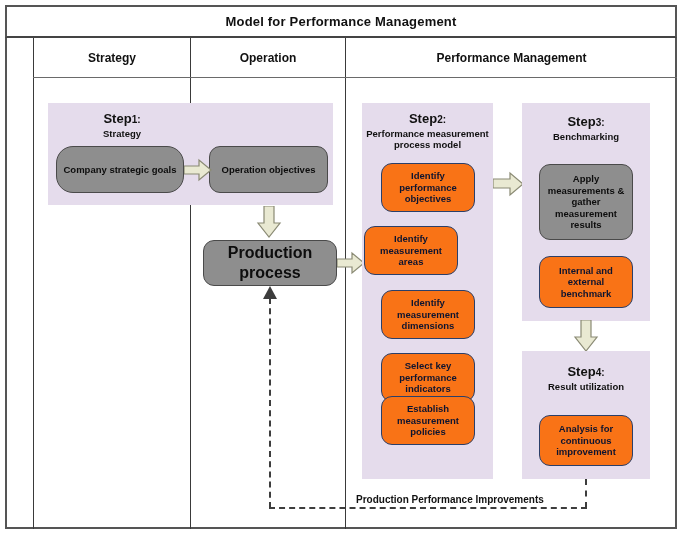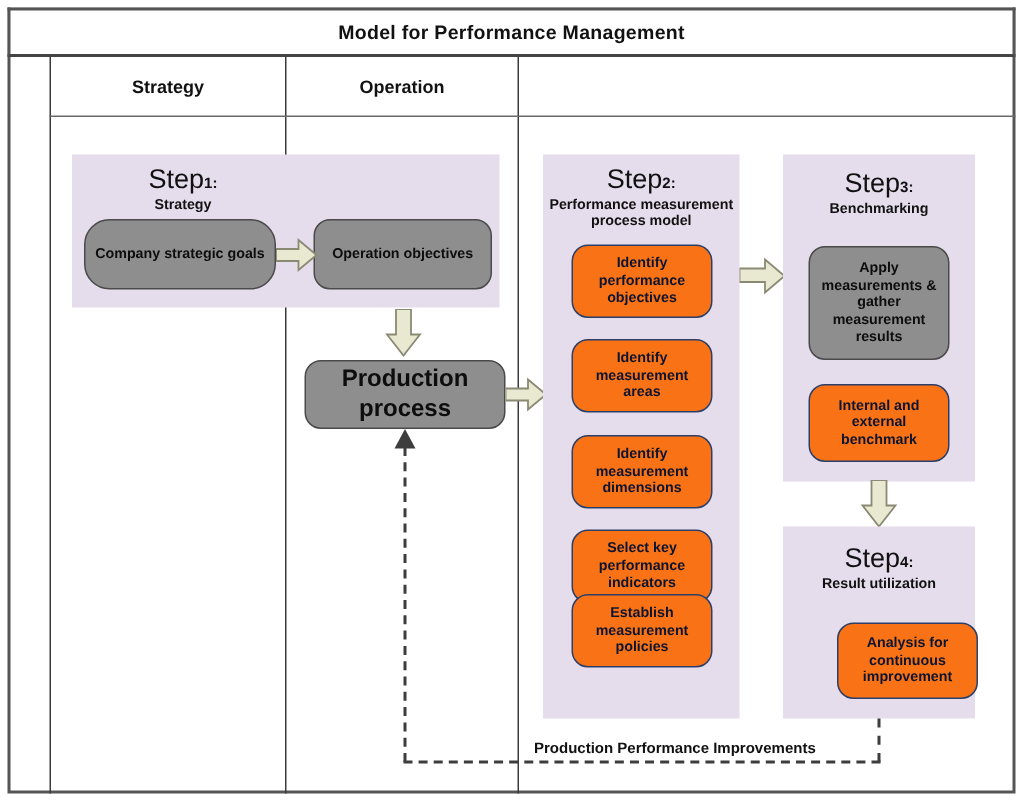--- a/index.html
+++ b/index.html
@@ -18,21 +18,21 @@
   .vrule{position:absolute;width:1px;background:#3a3a3a;}
   .hrule{position:absolute;height:1px;background:#6a6a6a;}
 
   .colhead{position:absolute;height:39px;display:flex;align-items:center;justify-content:center;}
   .colhead span{font-size:12px;font-weight:bold;color:#111;}
 
   
   .panel{position:absolute;background:#e5dcec;}
 
   .steplabel{position:absolute;text-align:center;color:#111;line-height:1.18;}
-  .steplabel .big{font-size:18px;font-weight:normal;}
+  .steplabel .big{font-size:13px;font-weight:bold;}
   .steplabel .num{font-size:10px;font-weight:bold;}
   .steplabel .sub{font-size:9.5px;font-weight:bold;display:block;}
 
   
   .node{position:absolute;box-sizing:border-box;border-radius:11px;
         display:flex;align-items:center;justify-content:center;text-align:center;
         font-size:9.5px;font-weight:bold;line-height:1.22;padding:2px 4px;}
   .node.gray{background:#8e8e8e;border:1px solid #4a4a4a;color:#0d0d0d;}
   .node.blue{background:#f97316;border:1px solid #2b3f69;color:#0d1430;}
 
@@ -62,20 +62,23 @@
   <div class="vrule" style="left:33px;top:38px;height:491px;"></div>
   <div class="vrule" style="left:190px;top:38px;height:491px;"></div>
   <div class="vrule" style="left:345px;top:38px;height:491px;"></div>
   <div class="hrule" style="left:33px;top:77px;width:644px;"></div>
 
   <div class="colhead" style="left:34px;top:38px;width:156px;">
     <span>Strategy</span>
   </div>
   <div class="colhead" style="left:191px;top:38px;width:154px;">
     <span>Operation</span>
+  </div>
+  <div class="colhead" style="left:346px;top:38px;width:331px;">
+    <span>Performance Management</span>
   </div>
 
   <div class="panel" style="left:48px;top:103px;width:285px;height:102px;"></div>
 
   <div class="steplabel" style="left:62px;top:109px;width:120px;">
     <span class="big">Step</span><span class="num">1:</span>
     <span class="sub">Strategy</span>
   </div>
 
   <div class="node gray" style="left:56px;top:146px;width:128px;height:47px;border-radius:17px;">
@@ -111,21 +114,21 @@
   <div class="panel" style="left:362px;top:103px;width:131px;height:376px;"></div>
 
   <div class="steplabel" style="left:364px;top:109px;width:127px;">
     <span class="big">Step</span><span class="num">2:</span>
     <span class="sub">Performance measurement process model</span>
   </div>
 
   <div class="node blue" style="left:381px;top:163px;width:94px;height:49px;">
     <span>Identify performance objectives</span>
   </div>
-  <div class="node blue" style="left:381px;top:226px;width:94px;height:49px;">
+  <div class="node blue" style="left:364px;top:226px;width:94px;height:49px;">
     <span>Identify measurement areas</span>
   </div>
   <div class="node blue" style="left:381px;top:290px;width:94px;height:49px;">
     <span>Identify measurement dimensions</span>
   </div>
   <div class="node blue" style="left:381px;top:353px;width:94px;height:49px;">
     <span>Select key performance indicators</span>
   </div>
   <div class="node blue" style="left:381px;top:396px;width:94px;height:49px;">
     <span>Establish measurement policies</span>
@@ -157,21 +160,21 @@
     </svg>
   </div>
 
   <div class="panel" style="left:522px;top:351px;width:128px;height:128px;"></div>
 
   <div class="steplabel" style="left:524px;top:362px;width:124px;">
     <span class="big">Step</span><span class="num">4:</span>
     <span class="sub">Result utilization</span>
   </div>
 
-  <div class="node blue" style="left:558px;top:415px;width:94px;height:51px;">
+  <div class="node blue" style="left:539px;top:415px;width:94px;height:51px;">
     <span>Analysis for continuous improvement</span>
   </div>
 
   <div class="dash dash-v" style="left:585px;top:479px;height:29px;"></div>
 
   <div class="dash dash-h" style="left:269px;top:507px;width:318px;"></div>
 
   <div class="dash dash-v" style="left:269px;top:298px;height:210px;"></div>
 
   <div class="uparrow" style="left:262px;top:286px;">

